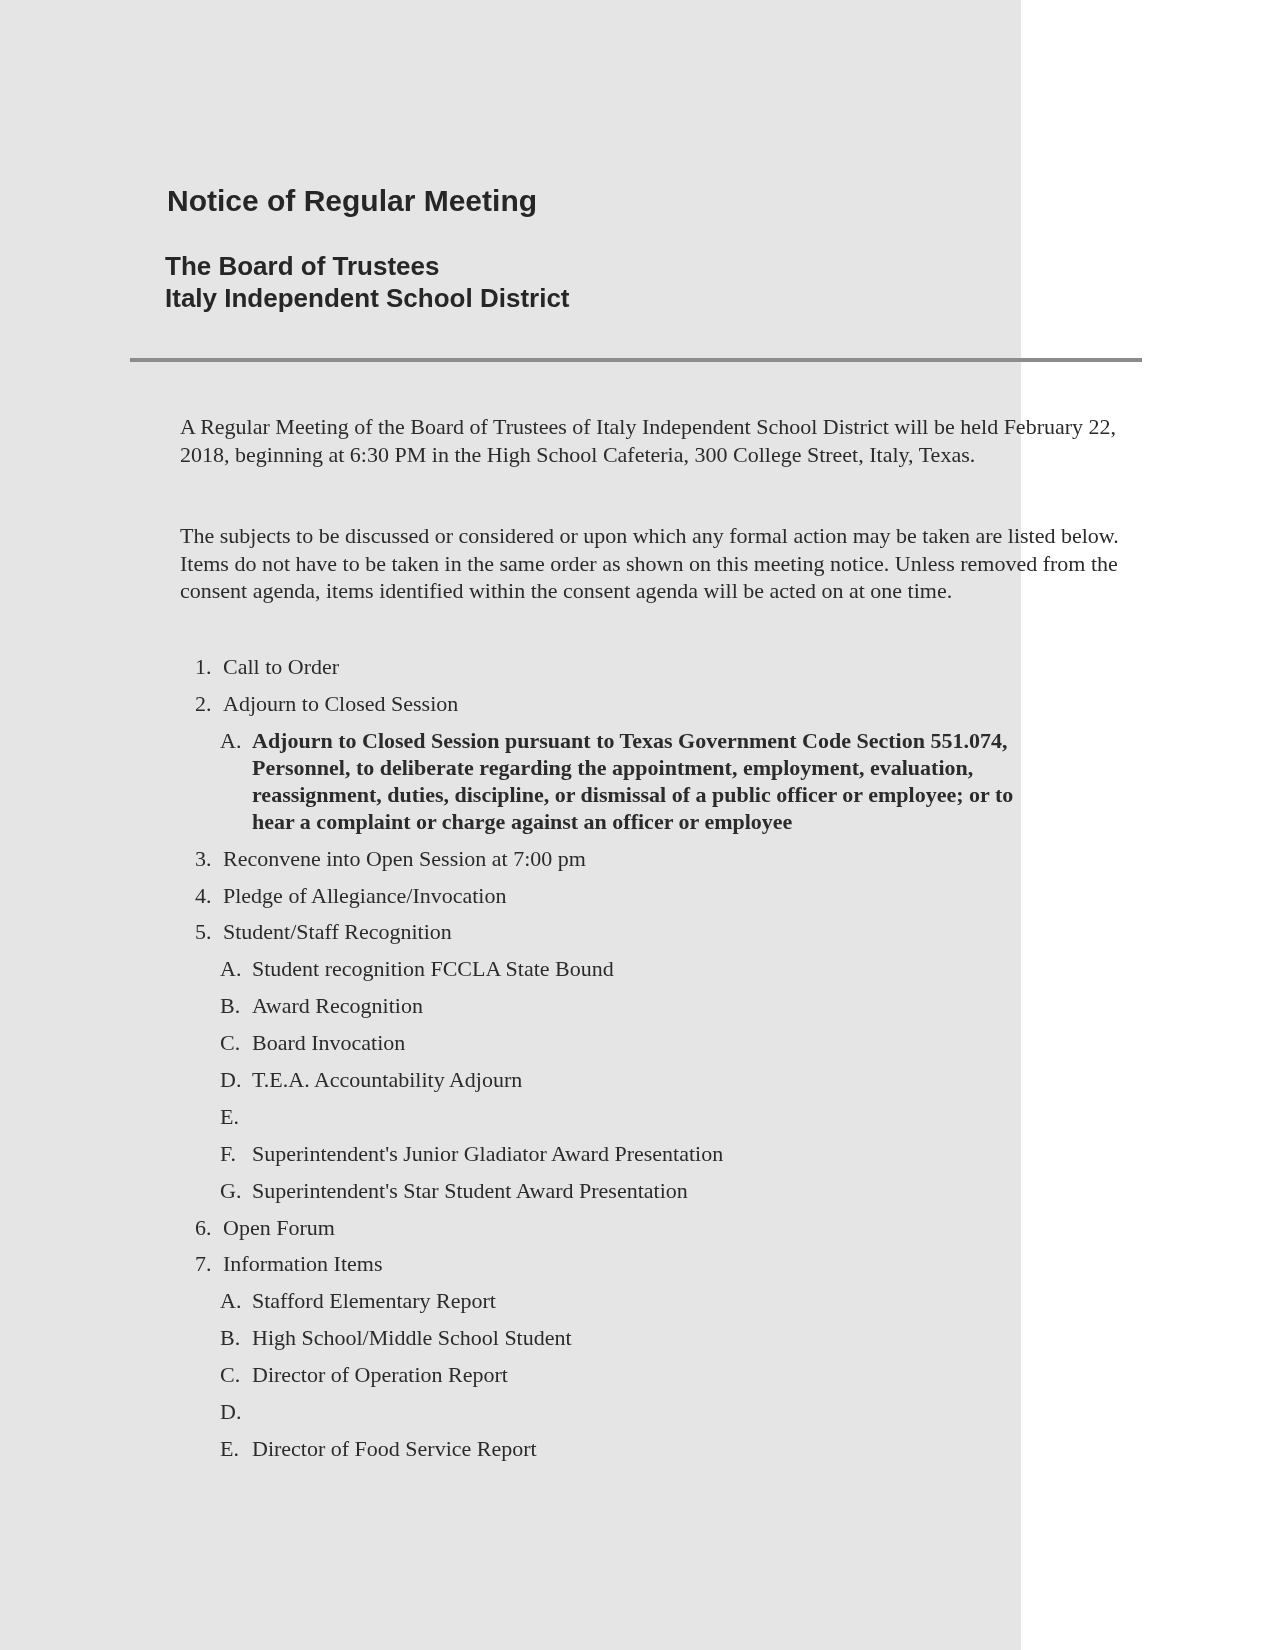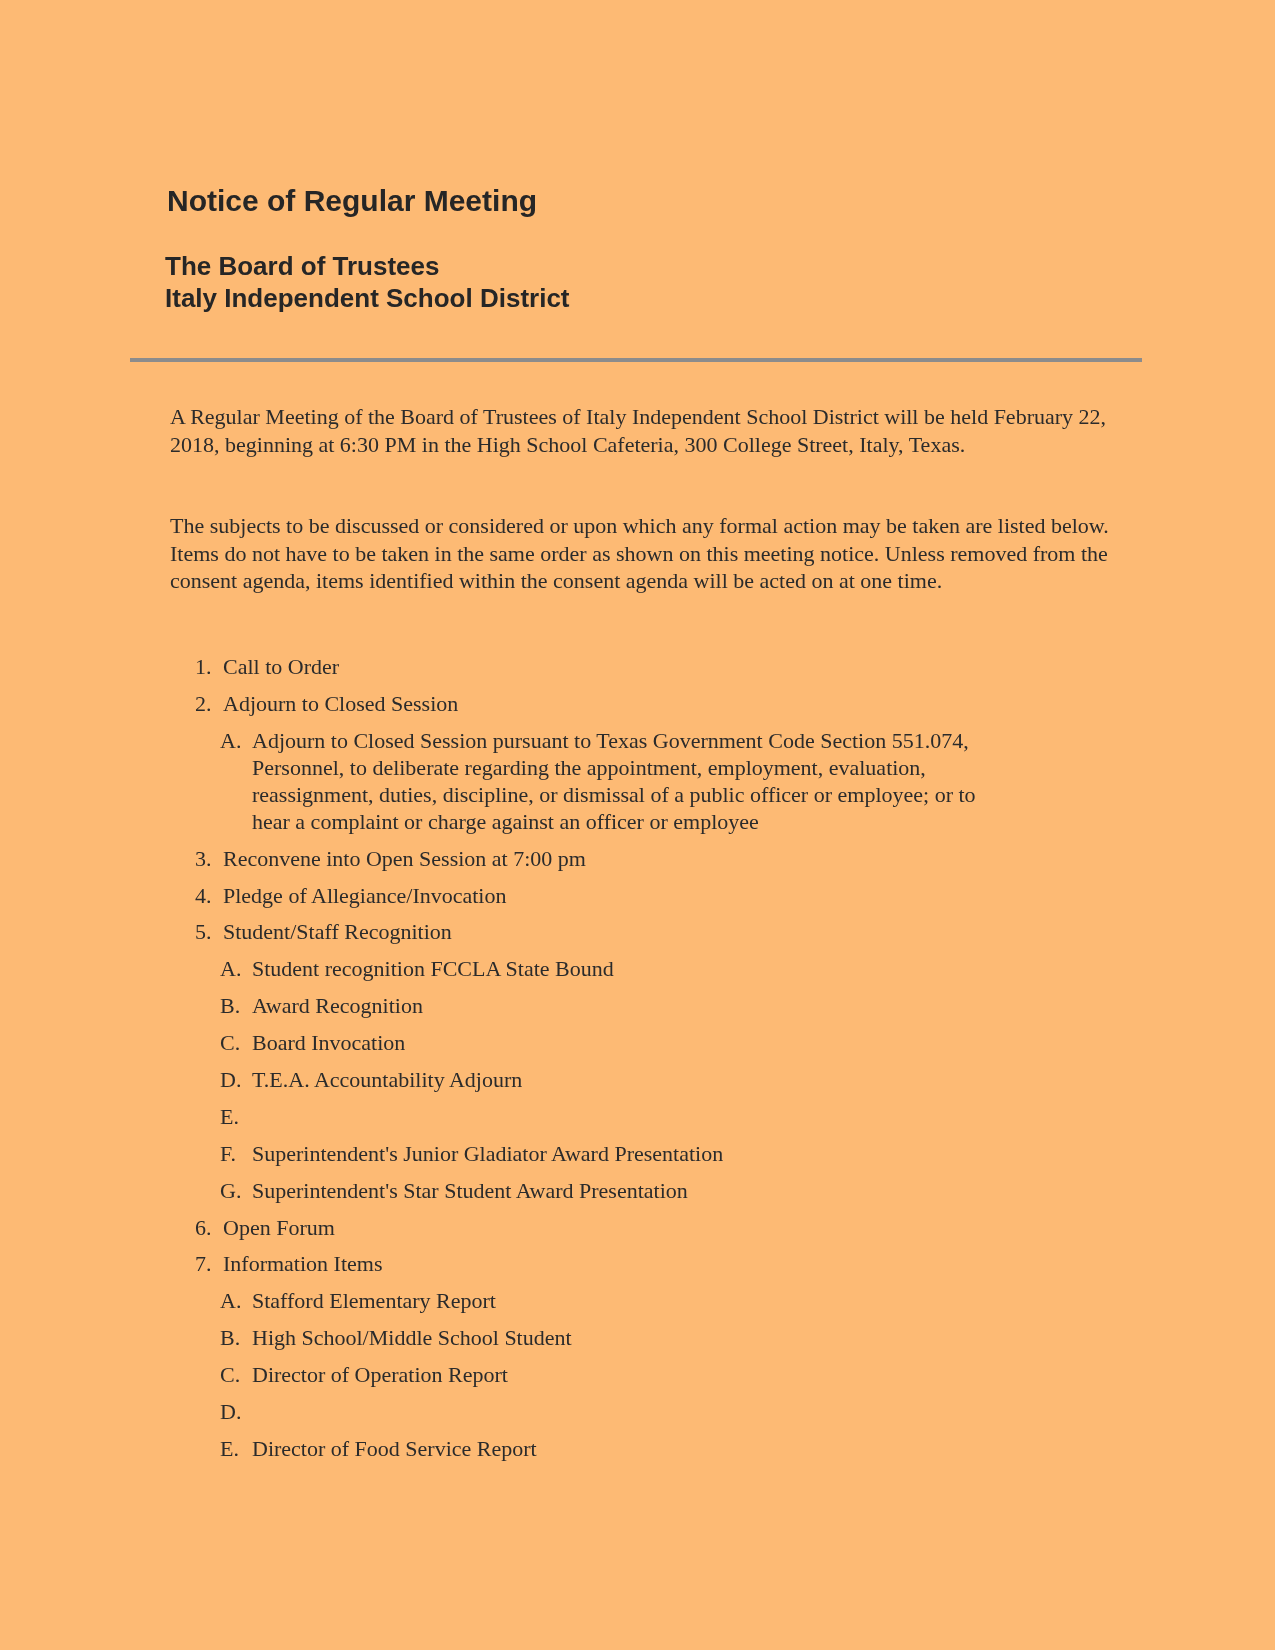--- a/index.html
+++ b/index.html
@@ -10,23 +10,23 @@
     body {
       width: 1275px;
       height: 1650px;
       position: relative;
       overflow: hidden;
       color: #2b2b2b;
     }
     .page {
       position: absolute;
       left: 0; top: 0;
-      width: 1275px;
+      width: 1021px;
       height: 1650px;
-      background: #fdba74;
+      background: #e5e5e5;
     }
     .title {
       position: absolute;
       left: 167px;
       top: 183px;
       margin: 0;
       font-family: "Liberation Sans", sans-serif;
       font-weight: bold;
       font-size: 30px;
       line-height: 36px;
@@ -50,21 +50,21 @@
       top: 350px;
       width: 1012px;
       height: 4px;
       background: #8c8c8c;
       border: none;
     }
     .para {
       position: absolute;
       left: 167px;
       width: 940px;
-      margin: 3px;
+      margin: 13px;
       font-family: "Liberation Serif", serif;
       font-size: 22px;
       line-height: 27.5px;
       color: #2b2b2b;
     }
     .para.p1 { top: 400px; }
     .para.p2 { top: 509px; }
 
     .agenda {
       position: absolute;
@@ -144,21 +144,21 @@
     </li>
 
     <li>
       <div class="item-row">
         <span class="num">2.</span>
         <span>Adjourn to Closed Session</span>
       </div>
       <ul class="sub-list">
         <li class="sub-row multi">
           <span class="letter">A.</span>
-          <span class="sub-text" style="max-width:765px;">Adjourn to Closed Session pursuant to Texas Government Code Section 551.074, Personnel, to deliberate regarding the appointment, employment, evaluation, reassignment, duties, discipline, or dismissal of a public officer or employee; or to hear a complaint or charge against an officer or employee</span>
+          <span class="sub-text" style="max-width:765px;font-weight:bold;">Adjourn to Closed Session pursuant to Texas Government Code Section 551.074, Personnel, to deliberate regarding the appointment, employment, evaluation, reassignment, duties, discipline, or dismissal of a public officer or employee; or to hear a complaint or charge against an officer or employee</span>
         </li>
       </ul>
     </li>
 
     <li>
       <div class="item-row">
         <span class="num">3.</span>
         <span>Reconvene into Open Session at 7:00 pm</span>
       </div>
     </li>

